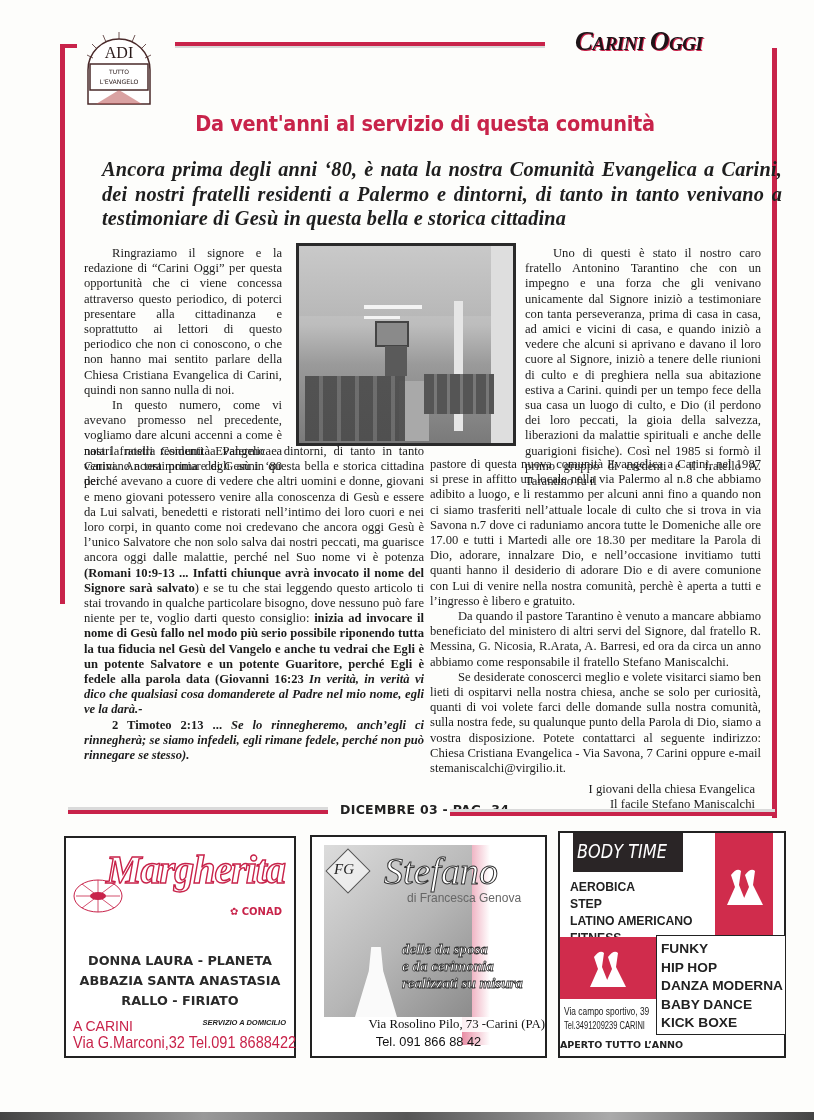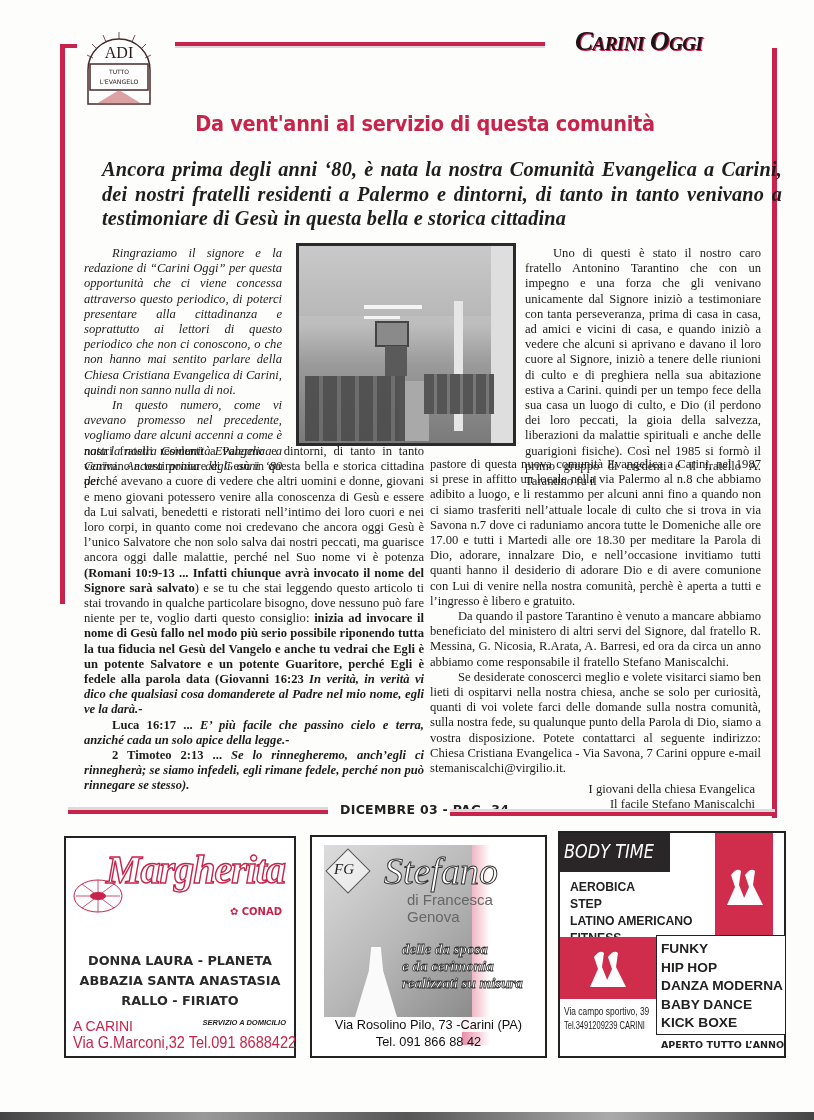--- a/index.html
+++ b/index.html
@@ -24,21 +24,21 @@
               font-size:27px; color:#1e1418; letter-spacing:-0.5px; text-shadow:1px 1px 0 #c8234a; font-variant:small-caps; }
 
   #headline { left:100px; top:112px; width:650px; text-align:center; font-family:"DejaVu Sans", sans-serif;
               font-weight:bold; font-size:21px; color:#c8234a; letter-spacing:-0.3px; transform:scaleX(0.92); transform-origin:center; }
 
   #lead { left:102px; top:157px; width:680px; font-style:italic; font-weight:bold; font-size:20.3px; line-height:24.5px;
           color:#1e1e1e; text-align:justify; letter-spacing:0.2px; }
 
   .col { font-size:12.6px; line-height:15.2px; text-align:justify; }
   .col p { margin:0; text-indent:28px; }
-  #left-col-top { left:84px; top:246px; width:198px;font-style:italic; }
+  #left-col-top { left:84px; top:246px; width:198px; }
   #left-col-full { left:84px; top:444px; width:340px; }
   #right-col-top { left:525px; top:246px; width:236px; }
   #right-col-full { left:430px; top:457px; width:331px; }
   b.bb { font-weight:bold; }
   i.ii { font-style:italic; }
   .sign { text-align:right; text-indent:0 !important; padding-right:6px; }
 
   #photo { left:296px; top:243px; width:220px; height:203px; border:3px solid #2a2a2a; box-sizing:border-box;
            background:linear-gradient(#cfcfcf 0%, #bdbdbd 40%, #9a9a9a 60%, #7a7a7a 100%); overflow:hidden; }
   #photo .ceil { position:absolute; left:0; top:0; right:0; height:70px; background:linear-gradient(#c9c9c9,#b8b8b8); }
@@ -80,43 +80,43 @@
   #fash-img { position:absolute; left:12px; top:8px; width:148px; height:172px;
               background:linear-gradient(135deg,#dcdcdc,#b6b6b6 55%,#8c8c8c); }
   #fash-red { position:absolute; left:150px; top:8px; width:28px; height:200px; background:linear-gradient(90deg,#e88ca4,#ffffff); }
   #fash-dress { position:absolute; left:40px; top:110px; width:48px; height:80px; background:#fafafa;
                 clip-path:polygon(40% 0,60% 0,65% 30%,100% 100%,0 100%,35% 30%); }
   #fash-diamond { position:absolute; left:20px; top:18px; width:30px; height:30px; border:1px solid #555; transform:rotate(45deg);
                   background:rgba(255,255,255,.6); }
   #fash-fg { position:absolute; left:22px; top:24px; font-family:"Liberation Serif", serif; font-style:italic; font-size:15px; color:#222; }
   #fash-title { position:absolute; left:72px; top:12px; font-family:"Liberation Serif", serif; font-style:italic;
                 font-size:38px; color:#fff; -webkit-text-stroke:1px #333; }
-  #fash-sub { position:absolute; left:95px; top:54px; font-family:"Liberation Sans", sans-serif; font-size:15px; color:#666; }
+  #fash-sub { position:absolute; left:95px; top:54px; font-family:"Liberation Sans", sans-serif; font-size:12px; color:#666; }
   .fash-tag { position:absolute; left:90px; font-family:"Liberation Serif", serif; font-style:italic; font-weight:bold;
               font-size:15px; color:#fff; -webkit-text-stroke:0.8px #333; }
   #fash-t1 { top:104px; } #fash-t2 { top:121px; } #fash-t3 { top:138px; }
-  #fash-address { position:absolute; left:0; top:180px; width:100%; text-align:center; font-family:Liberation Sans, sans-serif;
+  #fash-address { position:absolute; left:0; top:180px; width:100%; text-align:right; font-family:Liberation Serif, serif;
                   font-size:12.8px; color:#111; background:rgba(255,255,255,.85); }
   #fash-tel { position:absolute; left:0; top:197px; width:100%; text-align:center; font-family:"Liberation Sans", sans-serif;
               font-size:12.8px; color:#111; }
 
-  #bt-head { position:absolute; left:0; top:0; width:110px; height:39px; background:#2a2526; }
+  #bt-head { position:absolute; left:13px; top:0; width:110px; height:39px; background:#2a2526; }
   #bt-title { position:absolute; left:4px; top:7px; font-family:"DejaVu Sans", sans-serif; font-style:italic; font-size:19px;
               color:#fff; transform:scaleX(0.85); transform-origin:left; white-space:nowrap; }
   #bt-redtop { position:absolute; left:155px; top:0; width:58px; height:104px; background:#d02c4c; }
   #bt-redleft { position:absolute; left:0; top:104px; width:98px; height:62px; background:#d02c4c; }
   .bt-list { position:absolute; font-family:"Liberation Sans", sans-serif; font-weight:bold; color:#222; }
   #bt-list1 { left:10px; top:46px; font-size:12.2px; line-height:17px; }
   #bt-box2 { position:absolute; left:96px; top:102px; width:128px; height:98px; border:1px solid #222; background:#fff; }
   #bt-list2 { left:4px; top:4px; font-size:13.7px; line-height:18.5px; }
   #bt-address { position:absolute; left:4px; top:172px; font-family:"Liberation Sans", sans-serif; font-size:10.5px;
                 color:#222; transform:scaleX(0.8); transform-origin:left; white-space:nowrap; }
   #bt-tel { position:absolute; left:4px; top:187px; font-family:"Liberation Sans", sans-serif; font-size:10px;
             color:#222; transform:scaleX(0.75); transform-origin:left; white-space:nowrap; }
-  #bt-open { position:absolute; left:0; top:206px; width:100%; text-align:right; font-family:"DejaVu Sans", sans-serif;
+  #bt-open { position:absolute; left:0; top:206px; width:100%; text-align:left; font-family:"DejaVu Sans", sans-serif;
              font-weight:bold; font-size:9.5px; color:#222; }
   .dancer { position:absolute; }
   #scan-bar { left:0; top:1112px; width:814px; height:8px; background:linear-gradient(90deg,#444,#999,#555,#aaa,#444); }
 </style>
 </head>
 <body>
 
 <div class="abs red" id="top-line-left"></div>
 <div class="abs red" id="top-line-mid"></div>
 <div class="abs red" id="left-border"></div>
@@ -159,21 +159,20 @@
     <div class="chairsR"></div>
 </div>
 
 <div class="abs col" id="left-col-top">
   <p>Ringraziamo il signore e la redazione di “Carini Oggi” per questa opportunità che ci viene concessa attraverso questo periodico, di poterci presentare alla cittadinanza e soprattutto ai lettori di questo periodico che non ci conoscono, o che non hanno mai sentito parlare della Chiesa Cristiana Evangelica di Carini,  quindi non sanno nulla di noi.</p>
   <p>In questo numero, come vi avevano promesso nel precedente, vogliamo dare alcuni accenni a come è nata la nostra Comunità Evangelica a Carini. Ancora prima degli anni ‘80 dei</p>
 </div>
 
 <div class="abs col" id="left-col-full">
   <p style="text-indent:0"><span>nostri fratelli residenti a Palermo e dintorni, di tanto in tanto venivano a testimoniare di Gesù in questa bella e storica cittadina perché avevano a cuore di vedere che altri uomini e donne, giovani e meno giovani potessero venire alla conoscenza di Gesù e essere da Lui salvati, benedetti e ristorati nell’intimo dei loro cuori e nei loro corpi, in quanto come noi credevano che ancora oggi Gesù è l’unico Salvatore che non solo salva dai nostri peccati, ma guarisce ancora oggi dalle malattie, perché nel Suo nome vi è potenza </span><b class="bb">(Romani 10:9-13 ... Infatti chiunque avrà invocato il nome del Signore sarà salvato</b><span>) e se tu che stai leggendo questo articolo ti stai trovando in qualche particolare bisogno, dove nessuno può fare niente per te, voglio darti questo consiglio: </span><b class="bb">inizia ad invocare il nome di Gesù fallo nel modo più serio possibile riponendo tutta la tua fiducia nel  Gesù del Vangelo e anche tu vedrai che Egli è un potente Salvatore e un potente Guaritore, perché Egli è fedele alla parola data (Giovanni 16:23 </b><b class="bb"><i class="ii">In verità, in verità vi dico che qualsiasi cosa domanderete al Padre nel mio nome, egli ve la darà.-</i></b></p>
-  <p><b class="bb">Luca 16:17 ... </b><b class="bb"><i class="ii">E’ più facile che passino cielo e terra, anziché cada un solo apice della legge.-</i></b></p>
   <p><b class="bb">2 Timoteo 2:13 ... </b><b class="bb"><i class="ii">Se lo rinnegheremo, anch’egli ci rinnegherà; se siamo infedeli, egli rimane fedele, perché non può rinnegare se stesso).</i></b></p>
 </div>
 
 <div class="abs col" id="right-col-top">
   <p>Uno di questi è stato il nostro caro fratello Antonino Tarantino che con un impegno e una forza che gli venivano unicamente dal Signore iniziò a testimoniare con tanta perseveranza, prima di casa in casa, ad amici e vicini di casa, e quando iniziò a vedere che alcuni si aprivano e davano il loro cuore al Signore, iniziò a tenere delle riunioni di culto e di preghiera nella sua abitazione estiva a Carini. quindi per un tempo fece della sua casa un luogo di culto, e Dio (il perdono dei loro peccati, la gioia della salvezza, liberazioni da malattie spirituali e anche delle guarigioni fisiche). Così nel 1985 si formò il primo gruppo di credenti e il fratello A. Tarantino fu il</p>
 </div>
 <div class="abs col" id="right-col-full">
   <p style="text-indent:0">pastore di questa nuova comunità Evangelica a Carini, nel 1987 si prese in affitto un locale nella via Palermo al n.8 che abbiamo adibito a luogo, e li restammo per alcuni anni fino a quando non ci siamo trasferiti nell’attuale locale di culto che si trova in via Savona n.7 dove ci raduniamo ancora tutte le Domeniche alle ore 17.00 e tutti i Martedi alle ore 18.30 per meditare la Parola di Dio, adorare, innalzare Dio, e nell’occasione invitiamo tutti quanti hanno il desiderio di adorare Dio e di avere comunione con Lui di venire nella nostra comunità, perchè è aperta a tutti e l’ingresso è libero e gratuito.</p>
   <p>Da quando il pastore Tarantino è venuto a mancare abbiamo beneficiato del ministero di altri servi del Signore, dal fratello R. Messina, G. Nicosia, R.Arata, A. Barresi, ed ora da circa un anno abbiamo come responsabile il fratello Stefano Maniscalchi.</p>
   <p>Se desiderate conoscerci meglio e volete visitarci siamo ben lieti di ospitarvi nella nostra chiesa, anche se solo per curiosità, quanti di voi volete farci delle domande sulla nostra comunità, sulla nostra fede, su qualunque punto della Parola di Dio, siamo a vostra disposizione. Potete contattarci al seguente indirizzo: Chiesa Cristiana Evangelica - Via Savona, 7 Carini oppure e-mail stemaniscalchi@virgilio.it.</p>

